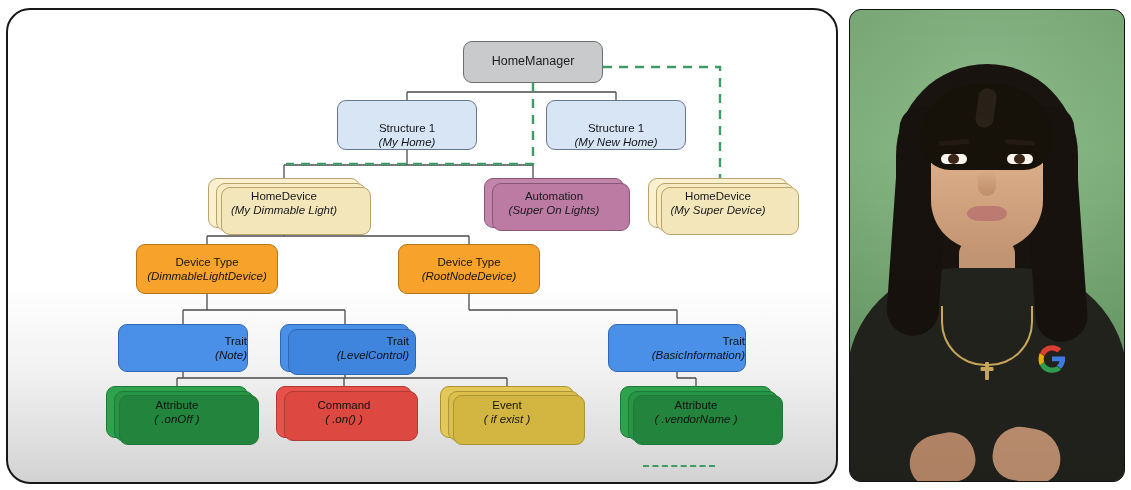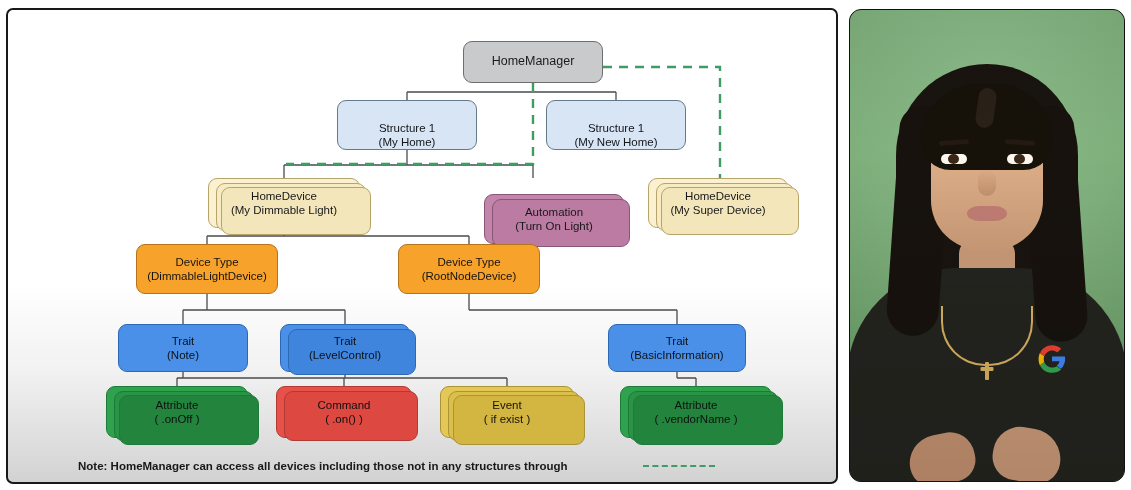--- a/index.html
+++ b/index.html
@@ -3,47 +3,47 @@
 <meta charset="utf-8">
 <style>
   html,body{margin:0;padding:0;background:#ffffff;}
   body{width:1131px;height:490px;overflow:hidden;
        font-family:"Liberation Sans","DejaVu Sans",sans-serif;}
 
   #stage{position:relative;width:1131px;height:490px;background:#ffffff;}
 
   
   #slide{position:absolute;left:6px;top:8px;width:828px;height:472px;
-         border:2px solid #17181a;border-radius:7px;overflow:hidden;
+         border:2px solid #17181a;border-radius:24px;overflow:hidden;
          background:linear-gradient(to bottom,#ffffff 0%,#ffffff 58%,#f2f2f2 76%,#dcdcdc 93%,#d2d2d2 100%);}
 
   #diagram{position:absolute;inset:0;}
   #wires{position:absolute;left:0;top:0;width:828px;height:472px;pointer-events:none;}
 
   
   .node{position:absolute;box-sizing:border-box;border-radius:9px;
         display:flex;flex-direction:column;align-items:center;justify-content:center;
         text-align:center;line-height:1.22;z-index:5;}
   .node .l1{display:block;}
-  .node .l2{display:block;}
+  .node .l2{display:block;font-style:italic;}
 
   .stack::before,.stack::after{content:"";position:absolute;border-radius:9px;z-index:-1;}
   .stack::before{left:7px;top:4px;right:-7px;bottom:-4px;}
   .stack::after{left:12px;top:8px;right:-12px;bottom:-8px;}
 
   
   .n-manager{background:#c9cacb;border:1.4px solid #6d6e70;color:#1b1b1d;}
   .n-structure{background:#d7e5f5;border:1.4px solid #66798c;color:#14161a;justify-content:flex-end;}
   .n-homedevice{background:#fbf1d0;border:1.4px solid #b6a46a;color:#17181a;}
   .n-homedevice.stack::before{background:#f7ebc4;border:1.3px solid #b6a46a;}
   .n-homedevice.stack::after{background:#f3e6ba;border:1.3px solid #b6a46a;}
-  .n-automation{background:#c386ab;border:1.4px solid #8a5678;color:#19181b;margin-top:16px;}
+  .n-automation{background:#c386ab;border:1.4px solid #8a5678;color:#19181b;}
   .n-automation.stack::before{background:#bb7ba3;border:1.3px solid #8a5678;}
   .n-devicetype{background:#f7a22a;border:1.4px solid #b3741b;color:#161312;}
-  .n-trait{background:#4a90e8;border:1.4px solid #2d68b5;color:#0e1116;}
+  .n-trait{background:#4a90e8;border:1.4px solid #2d68b5;color:#0e1116;align-items:flex-end;}
   .n-trait.stack::before{background:#3f85de;border:1.3px solid #2d68b5;}
   .n-attribute{background:#2fa24d;border:1.4px solid #1e7a38;color:#0d120e;}
   .n-attribute.stack::before{background:#299346;border:1.3px solid #1e7a38;}
   .n-attribute.stack::after{background:#23843e;border:1.3px solid #1e7a38;}
   .n-command{background:#e8514a;border:1.4px solid #b03a34;color:#140e0e;}
   .n-command.stack::before{background:#dd4841;border:1.3px solid #b03a34;}
   .n-event{background:#e3c857;border:1.4px solid #ab9436;color:#161309;}
   .n-event.stack::before{background:#dcbf4b;border:1.3px solid #ab9436;}
   .n-event.stack::after{background:#d3b541;border:1.3px solid #ab9436;}
 
@@ -150,21 +150,21 @@
         <div class="node n-structure" style="left: 538px; top: 90px; width: 140px; height: 50px; font-size: 11.5px;">
           <span class="l1">Structure 1</span>
           <span class="l2">(My New Home)</span>
         </div>
         <div class="node n-homedevice stack" style="left: 200px; top: 168px; width: 152px; height: 50px; font-size: 11.5px;">
           <span class="l1">HomeDevice</span>
           <span class="l2">(My Dimmable Light)</span>
         </div>
         <div class="node n-automation stack" style="left: 476px; top: 168px; width: 140px; height: 50px; font-size: 11.5px;">
           <span class="l1">Automation</span>
-          <span class="l2">(Turn On Light)</span>
+          <span class="l2">(Super On Lights)</span>
         </div>
         <div class="node n-homedevice stack" style="left: 640px; top: 168px; width: 140px; height: 50px; font-size: 11.5px;">
           <span class="l1">HomeDevice</span>
           <span class="l2">(My Super Device)</span>
         </div>
         <div class="node n-devicetype" style="left: 128px; top: 234px; width: 142px; height: 50px; font-size: 11.5px;">
           <span class="l1">Device Type</span>
           <span class="l2">(DimmableLightDevice)</span>
         </div>
         <div class="node n-devicetype" style="left: 390px; top: 234px; width: 142px; height: 50px; font-size: 11.5px;">
@@ -194,21 +194,20 @@
         <div class="node n-event stack" style="left: 432px; top: 376px; width: 134px; height: 52px; font-size: 11.5px;">
           <span class="l1">Event</span>
           <span class="l2">( if exist )</span>
         </div>
         <div class="node n-attribute stack" style="left: 612px; top: 376px; width: 152px; height: 52px; font-size: 11.5px;">
           <span class="l1">Attribute</span>
           <span class="l2">( .vendorName )</span>
         </div>
       </div>
 
-    <div id="note">Note: HomeManager can access all devices including those not in any structures through</div>
     <div id="legend-dash"></div>
   </div>
 
   <div id="video">
     <div class="vbg"></div>
     <div class="hair-back"></div>
     <div class="torso-l"></div>
     <div class="torso-r"></div>
     <div class="neck"></div>
     <div class="torso"></div>

